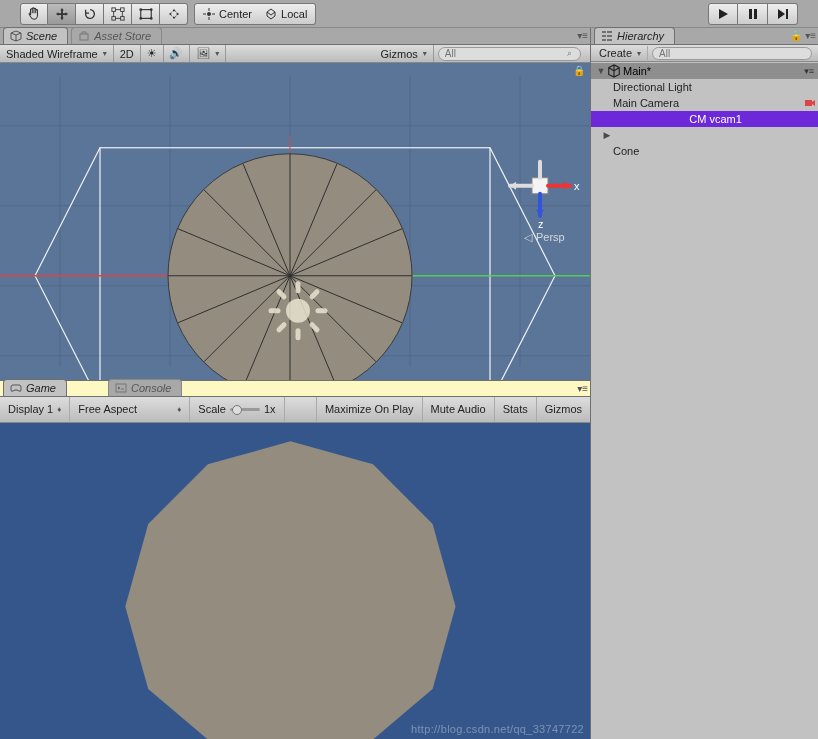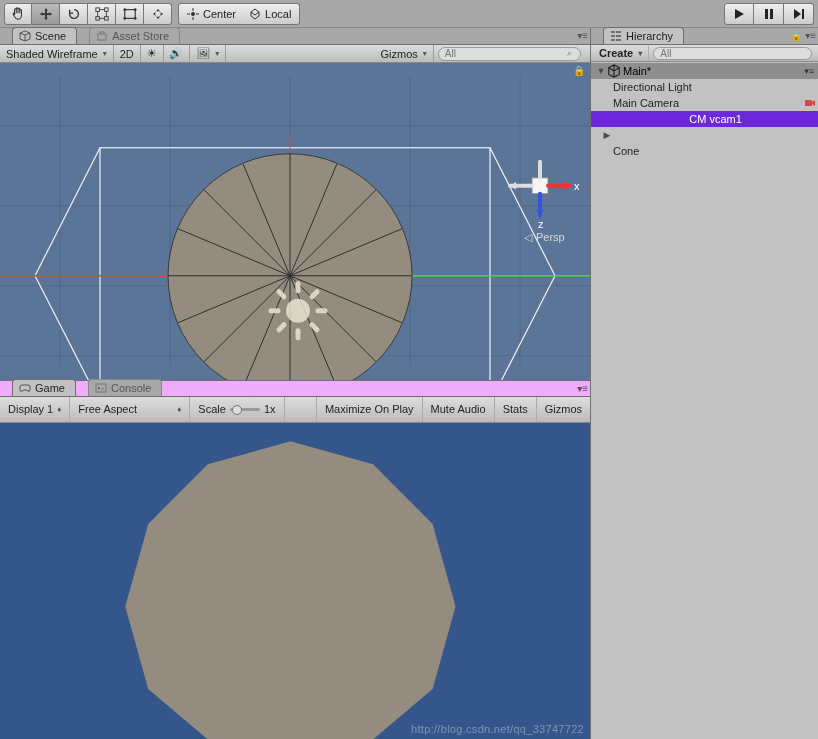--- a/index.html
+++ b/index.html
@@ -1,62 +1,62 @@
 <!DOCTYPE html>
 <html><head>
 <meta charset="utf-8">
 <style>
 * { margin: 0; padding: 0; box-sizing: border-box; font-family: Arial, sans-serif; font-size: 11px; }
 body { width: 818px; height: 739px; background: #a8a8a8; overflow: hidden; color: #222; }
 
-.top-toolbar { height: 28px; background: #a8a8a8; display: flex; align-items: center; padding: 0 4px; gap: 6px; border-bottom: 1px solid #888; }
+.top-toolbar { height: 28px; background: #a8a8a8; display: flex; align-items: center; padding: 0 20px; gap: 6px; border-bottom: 1px solid #888; }
 .tool-group { display: flex; }
 .tool-btn { width: 28px; height: 22px; background: linear-gradient(#eee,#ccc); border: 1px solid #777; display: flex; align-items: center; justify-content: center; cursor: pointer; }
 .tool-btn.active { background: linear-gradient(#bbb,#999); }
 .tool-btn:first-child { border-radius: 3px 0 0 3px; }
 .tool-btn:last-child { border-radius: 0 3px 3px 0; }
 .tool-btn + .tool-btn { border-left: none; }
 .btn-wide { width: auto; padding: 0 8px; height: 22px; background: linear-gradient(#eee,#ccc); border: 1px solid #777; border-radius: 3px; display: flex; align-items: center; gap: 4px; cursor: pointer; }
 .spacer { flex: 1; }
 .play-controls { display: flex; }
 .play-btn { width: 30px; height: 22px; background: linear-gradient(#eee,#ccc); border: 1px solid #777; display: flex; align-items: center; justify-content: center; cursor: pointer; }
 .play-btn:first-child { border-radius: 3px 0 0 3px; }
 .play-btn:last-child { border-radius: 0 3px 3px 0; }
 .play-btn + .play-btn { border-left: none; }
 
 .main-area { display: flex; height: calc(100% - 28px); }
 .left-panel { width: 590px; display: flex; flex-direction: column; }
 .right-panel { flex: 1; border-left: 1px solid #6f6f6f; background: #c2c2c2; display:flex; flex-direction:column;}
 
 .tab-bar { height: 17px; background: #a8a8a8; display: flex; align-items: flex-end; border-bottom: 1px solid #6f6f6f; position: relative; }
-.tab { padding: 2px 10px 2px 6px; background: #c2c2c2; border: 1px solid #6f6f6f; border-bottom: none; border-radius: 4px 4px 0 0; margin-left: 12px; display: flex; align-items: center; gap: 4px; cursor: pointer; }
+.tab { padding: 2px 10px 2px 6px; background: #c2c2c2; border: 1px solid #6f6f6f; border-bottom: none; border-radius: 4px 4px 0 0; margin-left: 3px; display: flex; align-items: center; gap: 4px; cursor: pointer; font-style: italic; }
 .tab.inactive { background: #a8a8a8; border-color:#888; color:#555;}
 .tab-menu { position: absolute; right: 2px; top: 2px; font-size: 10px; color:#555; cursor:pointer;}
 
 .scene-toolbar { height: 18px; background: linear-gradient(#ddd,#bbb); border-bottom: 1px solid #888; display: flex; align-items: center; }
 .scene-tb-item { height: 100%; padding: 0 6px; border-right: 1px solid #999; display: flex; align-items: center; gap: 3px; cursor: pointer; font-size: 10px; }
 .scene-search { flex: 1; display:flex; align-items:center; padding:0 4px;}
 .scene-search input { width: 100%; height: 14px; border: 1px solid #999; border-radius: 8px; padding: 0 14px 0 6px; font-size: 10px; background:#ddd;}
 .mag { position:relative; left:-14px; color:#777; font-size:9px;}
 
 .scene-view { flex: 1; background: #5b7599; position: relative; overflow: hidden; }
 .scene-view svg { width: 100%; height: 100%; }
 
-.game-tabs { height: 17px; background:#f0abfc; display:flex; align-items:flex-end; border-top:1px solid #6f6f6f; border-bottom:1px solid #6f6f6f; position:relative;}
+.game-tabs { height: 17px; background:#fef9c3; display:flex; align-items:flex-end; border-top:1px solid #6f6f6f; border-bottom:1px solid #6f6f6f; position:relative;gap:38px;}
 .game-toolbar { height: 26px; background: linear-gradient(#ddd,#bbb); border-bottom: 1px solid #888; display: flex; align-items: center; font-size:10px;}
 .gt-item { padding: 0 8px; border-right:1px solid #aaa; height:100%; display:flex; align-items:center; gap:4px; cursor:pointer;}
 .gt-item.right { border-right:none; border-left:1px solid #aaa;align-items:center;}
 .slider-mini { width:30px; height:3px; background:#999; border-radius:2px; position:relative;}
 .slider-mini::after{content:"";position:absolute;left:2px;top:-3px;width:8px;height:8px;background:#ddd;border:1px solid #777;border-radius:50%;}
 
 .game-view { flex:1; background:#34568b; position:relative; overflow:hidden;}
 .game-view svg { width:100%; height:100%;}
 
 .hierarchy-toolbar { height: 17px; background: linear-gradient(#ddd,#bbb); border-bottom:1px solid #888; display:flex; align-items:center; padding:0 2px;}
-.create-btn { padding:0 6px; height:14px; display:flex; align-items:center; gap:3px; cursor:pointer; border-right:1px solid #aaa; font-size:10px;font-weight:bold;}
+.create-btn { padding:0 6px; height:14px; display:flex; align-items:center; gap:3px; cursor:pointer; border-right:1px solid #aaa; font-size:10px;}
 .hier-search { flex:1; padding:0 4px; }
 .hier-search input { width:100%; height:13px; border:1px solid #999; border-radius:8px; padding:0 6px; font-size:10px; background:#ddd;}
 
 .hierarchy-tree { flex:1; background:#c2c2c2; overflow:auto; padding-top:1px;}
 .tree-row { height:16px; display:flex; align-items:center; padding-left:4px; cursor:pointer; position:relative;}
 .tree-row.selected { background:#6d28d9; color:white;text-align:center;}
 .tree-row.scene-row { background:#8e8e8e; color:#000;}
 .foldout { width:12px; font-size:9px; color:#4a4a4a; cursor:pointer; display:inline-block; text-align:center;}
 .unity-icon { width:14px; height:14px; margin-right:2px;}
 .item-label { flex:1; white-space:nowrap;}

